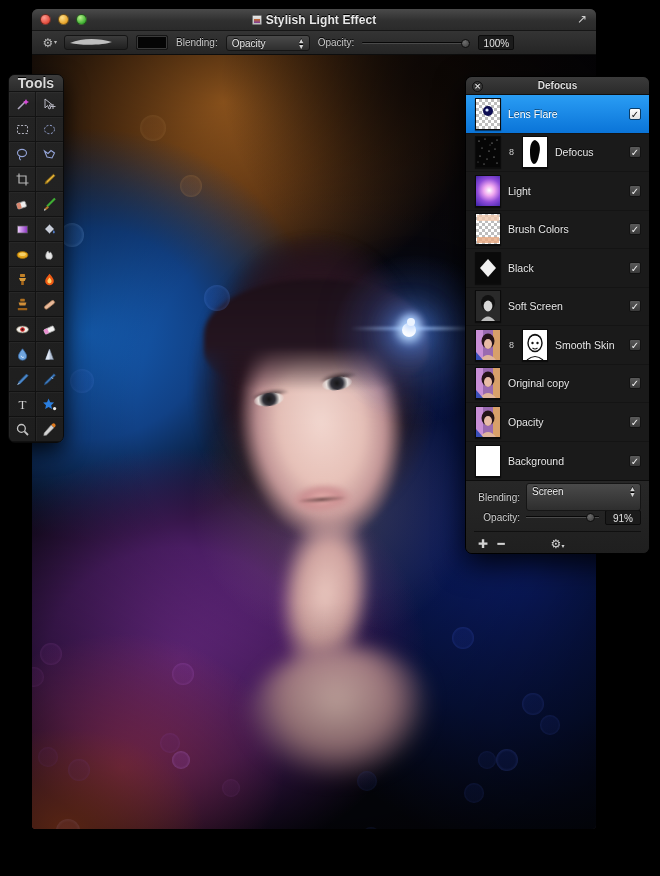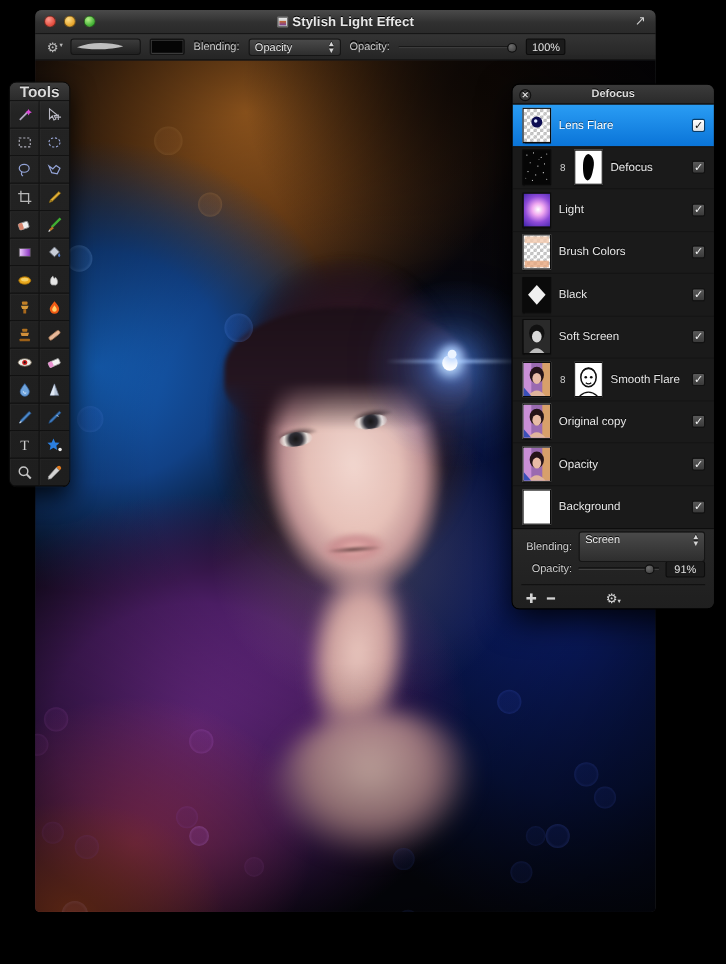--- a/index.html
+++ b/index.html
@@ -694,21 +694,21 @@
           <svg width="24" height="30" viewBox="0 0 24 30">
               <rect width="24" height="30" fill="#fff"></rect>
               <ellipse cx="12" cy="13" rx="7" ry="8.5" fill="none" stroke="#111" stroke-width="1.4"></ellipse>
               <path d="M7 7 q5-4 10 0" fill="none" stroke="#111" stroke-width="1.2"></path>
               <circle cx="9.5" cy="13" r="1.2" fill="#111"></circle>
               <circle cx="14.5" cy="13" r="1.2" fill="#111"></circle>
               <path d="M9.5 18 q2.5 2 5 0" fill="none" stroke="#111" stroke-width="1.1"></path>
               <path d="M4 30 q8-7 16 0" fill="none" stroke="#111" stroke-width="1.2"></path>
             </svg>
         </div>
-        <div class="layer-name">Smooth Flare</div>
+        <div class="layer-name">Smooth Skin</div>
         <div class="vis-check">✓</div>
       </div>
 
       <div class="layer-row">
         <div class="thumb">
           <svg width="24" height="30" viewBox="0 0 24 30">
               <rect width="24" height="30" fill="#9a6ab0"></rect>
               <rect x="0" y="0" width="7" height="30" fill="#c98fd6"></rect>
               <rect x="17" y="0" width="7" height="30" fill="#d8a06a"></rect>
               <ellipse cx="12" cy="11" rx="6.5" ry="7.5" fill="#241318"></ellipse>

